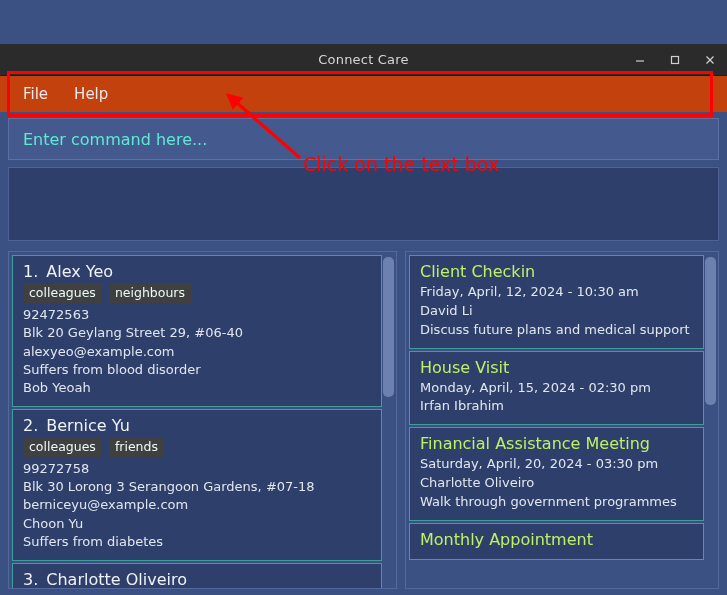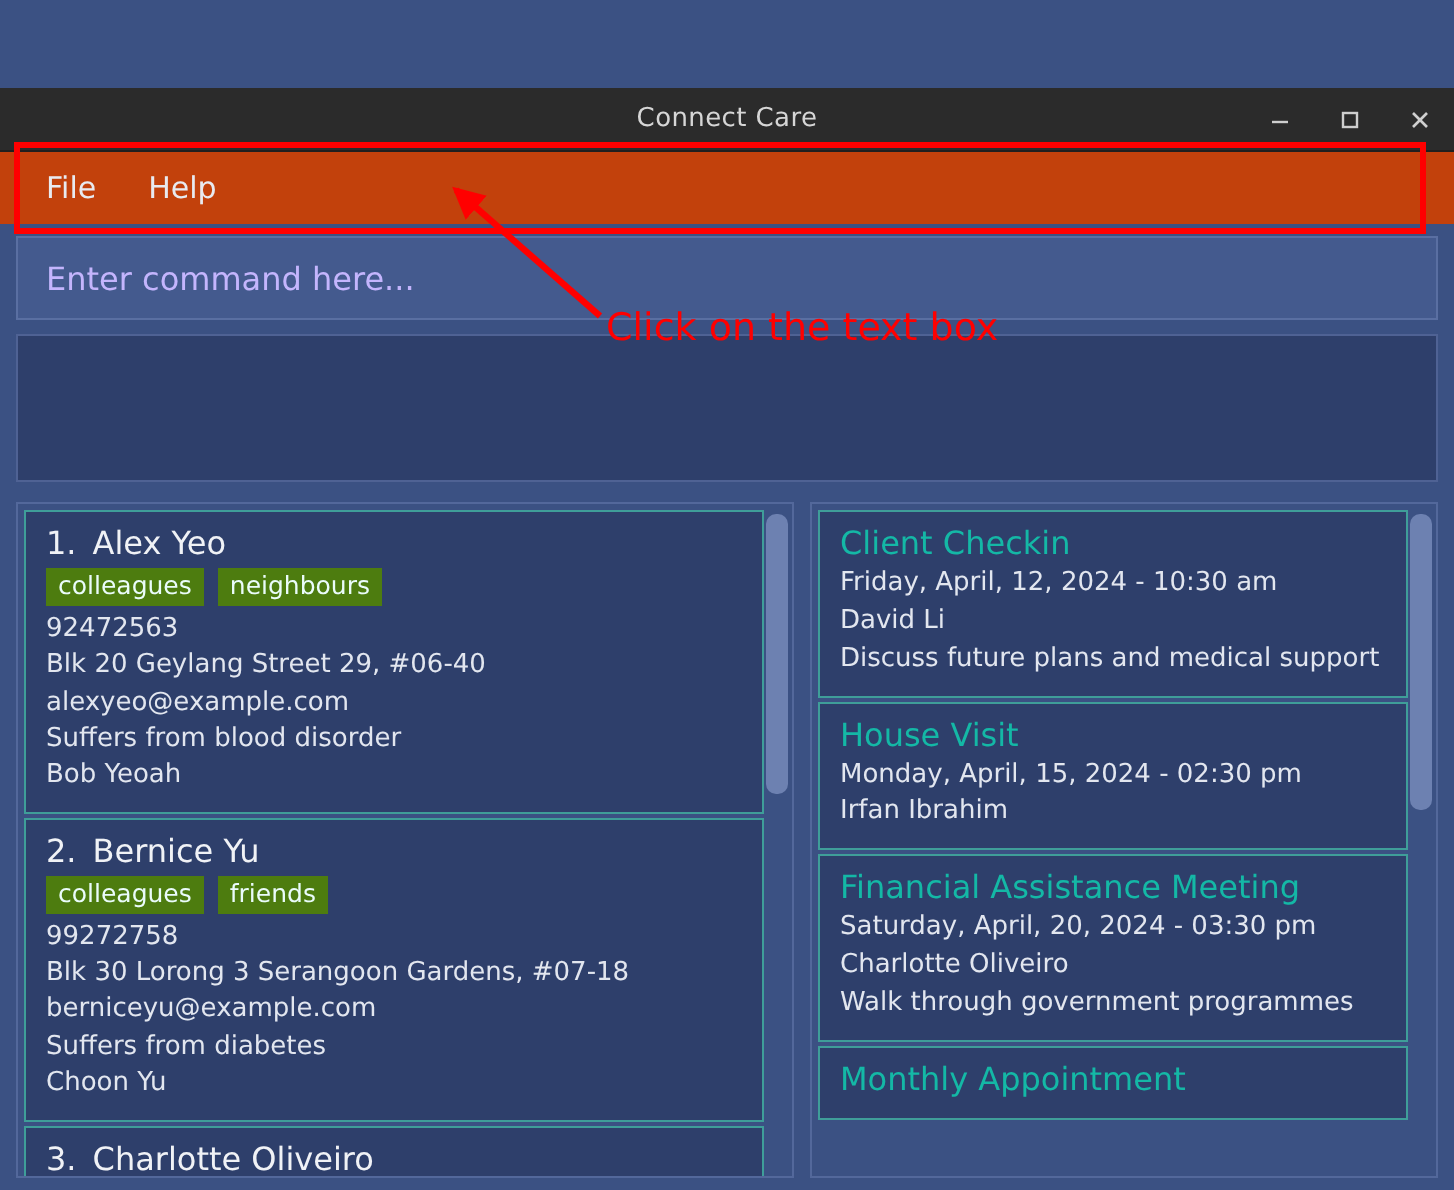--- a/index.html
+++ b/index.html
@@ -88,21 +88,21 @@
     background: #445a8e;
     border: 1px solid #5a6fa2;
     box-sizing: border-box;
     display: flex;
     align-items: center;
     padding: 0 14px;
     color: #a8b2c6;
     font-size: 16px;
     width: 100%;
   }
-  .cmd-input.placeholder { color: #c4b5fd; }
+  .cmd-input.placeholder { color: #5eead4; }
 
   
   .result-box {
     margin-top: 7px;
     height: 74px;
     background: #2e3f6b;
     border: 1px solid #4f6294;
     box-sizing: border-box;
     width: 100%;
   }
@@ -144,21 +144,21 @@
     display: flex;
     align-items: baseline;
   }
   .person-index { margin-right: 8px; }
   .tag-row {
     display: flex;
     gap: 7px;
     margin-bottom: 3px;
   }
   .tag {
-    background: #4d7c0f;
+    background: #404040;
     color: #eafcfa;
     font-size: 12.5px;
     padding: 1px 6px 2px 6px;
     line-height: 1.25;
     white-space: nowrap;
   }
   .person-line {
     color: #e2e6ef;
     font-size: 13px;
     line-height: 1.42;
@@ -167,21 +167,21 @@
 
   
   .appt-card {
     background: #2e3f6b;
     border: 1px solid #3f9e99;
     box-sizing: border-box;
     padding: 6px 10px 8px 10px;
     margin-bottom: 2px;
   }
   .appt-title {
-    color: #14b8a6;
+    color: #bef264;
     font-size: 16px;
     margin-bottom: 2px;
   }
   .appt-line {
     color: #e2e6ef;
     font-size: 13px;
     line-height: 1.45;
     white-space: nowrap;
   }
 
@@ -293,22 +293,22 @@
             <span class="person-index">2.</span>
             <span>Bernice Yu</span>
           </div>
           <div class="tag-row">
             <span class="tag">colleagues</span>
             <span class="tag">friends</span>
           </div>
           <div class="person-line">99272758</div>
           <div class="person-line">Blk 30 Lorong 3 Serangoon Gardens, #07-18</div>
           <div class="person-line">berniceyu@example.com</div>
+          <div class="person-line">Choon Yu</div>
           <div class="person-line">Suffers from diabetes</div>
-          <div class="person-line">Choon Yu</div>
         </div>
 
         <div class="person-card">
           <div class="person-head">
             <span class="person-index">3.</span>
             <span>Charlotte Oliveiro</span>
           </div>
 
         </div>
 

